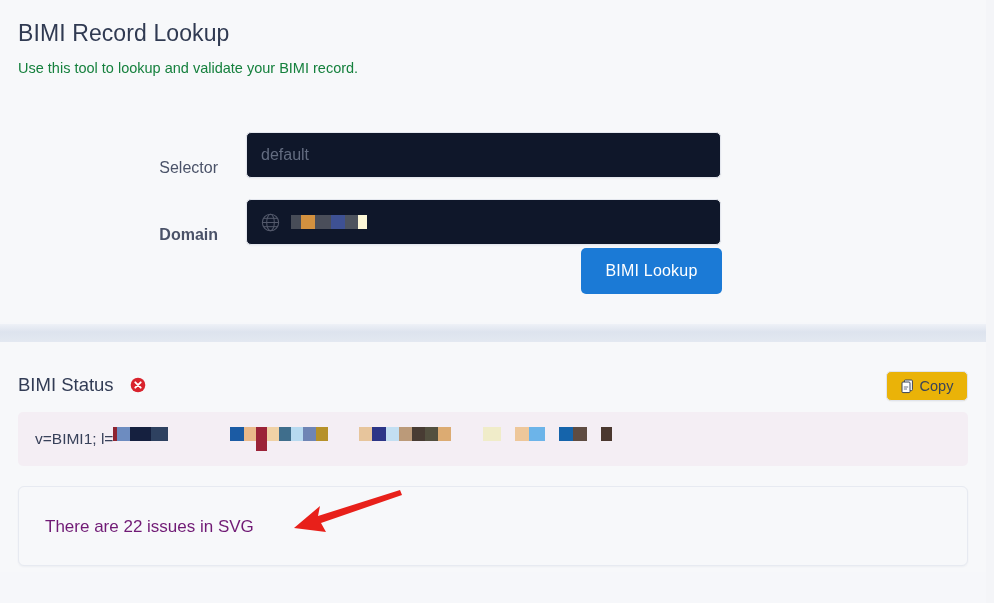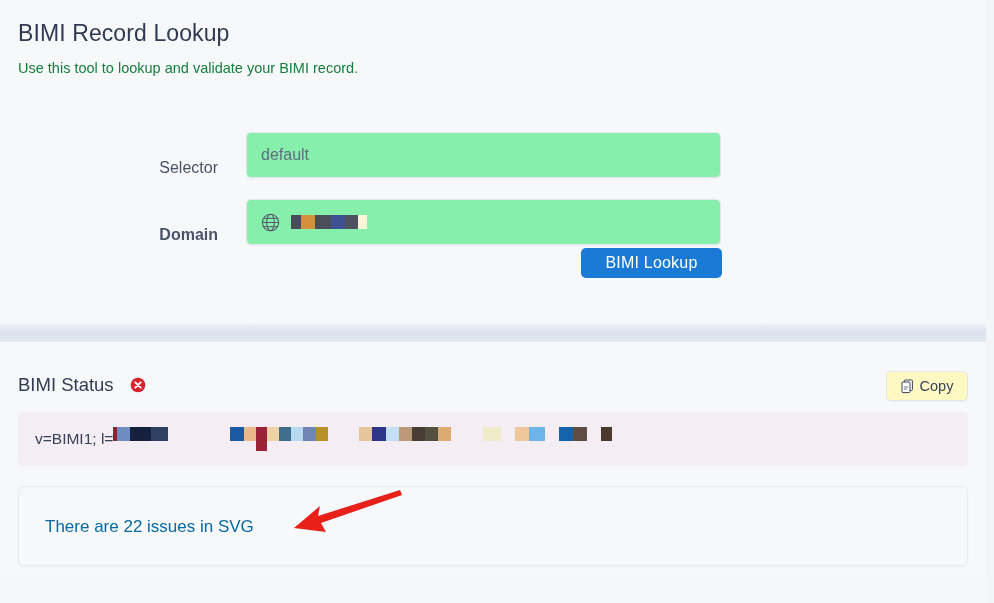--- a/index.html
+++ b/index.html
@@ -74,21 +74,21 @@
     padding-right: 0;
     font-size: 16px;
     color: #4a5268;
     line-height: 20px;
   }
 
   .field-wrap {
     margin-left: 28px;
     width: 475px;
     height: 46px;
-    background: #86efac;
+    background: #0f172a;
     border: 1px solid #e4e7ee;
     border-radius: 5px;
     box-shadow: 0 1px 2px rgba(28,40,80,0.05);
     display: flex;
     align-items: center;
     padding: 0 14px;
   }
 
   .field-text {
     font-size: 16px;
@@ -115,21 +115,21 @@
     display: inline-block;
     height: 14px;
   }
   .rgroup { display: inline-flex; align-items: flex-start; }
 
   .lookup-btn {
     position: absolute;
     left: 581px;
     top: 248px;
     width: 141px;
-    height: 30px;
+    height: 46px;
     background: #1b7ad6;
     border: none;
     border-radius: 5px;
     color: #ffffff;
     font-size: 16px;
     font-family: "Liberation Sans", sans-serif;
     cursor: pointer;
     letter-spacing: 0.2px;
   }
 
@@ -167,21 +167,21 @@
     line-height: 24px;
   }
   .status-icon { width: 16px; height: 16px; display: block; }
 
   .copy-btn {
     position: absolute;
     right: 18px;
     top: 29px;
     width: 82px;
     height: 30px;
-    background: #fef9c3;
+    background: #eab308;
     border: 1px solid #e1e4ec;
     border-radius: 5px;
     display: flex;
     align-items: center;
     justify-content: center;
     gap: 5px;
     cursor: pointer;
     box-shadow: 0 1px 1px rgba(28,40,80,0.04);
   }
   .copy-btn .label {
@@ -224,21 +224,21 @@
     background: #f7f8fa;
     border: 1px solid #e7eaf1;
     border-radius: 6px;
     box-shadow: 0 1px 2px rgba(40,55,100,0.05);
   }
   .issues-text {
     position: absolute;
     left: 26px;
     top: 28px;
     font-size: 17px;
-    color: #0369a1;
+    color: #701a75;
     line-height: 24px;
   }
 
   .arrow-annotation {
     position: absolute;
     left: 288px;
     top: 486px;
     width: 120px;
     height: 56px;
     pointer-events: none;

